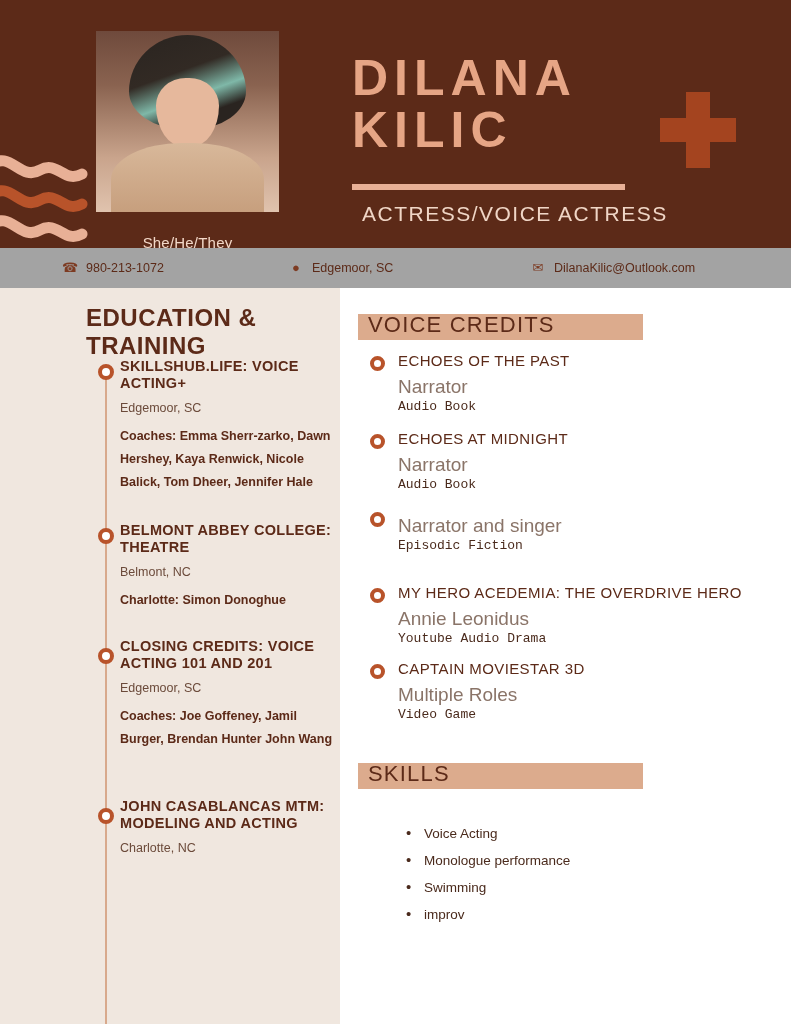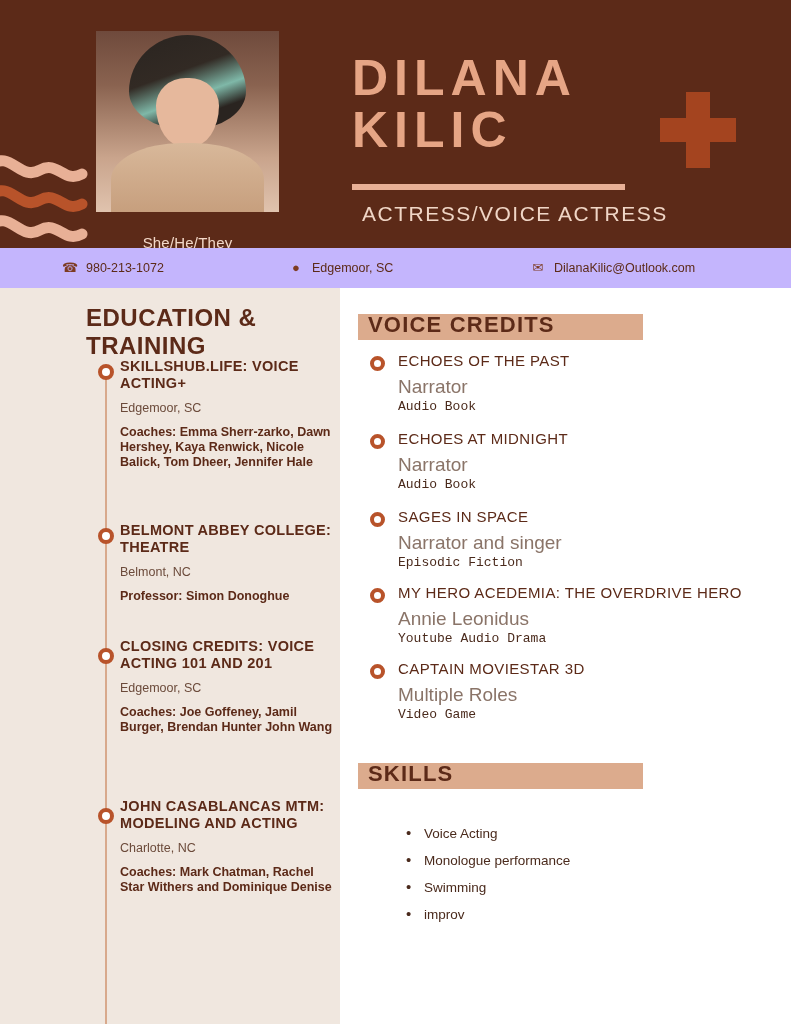--- a/index.html
+++ b/index.html
@@ -94,21 +94,21 @@
 
   .squiggle-hdr {
     position: absolute; left: -10px; top: 148px;
     width: 110px; height: 96px;
   }
 
   
   .contact-bar {
     position: absolute; top: 248px; left: 0;
     width: 791px; height: 52px;
-    background: #c4b5fd;
+    background: #a3a3a3;
     padding-left: 48px;
   }
   .contact-item {
     position: absolute; top: 12px;
     color: #5c2a18; font-size: 12.5px;
   }
   .c1 { left: 62px; } .c2 { left: 288px; } .c3 { left: 530px; }
   .contact-item .ico {
     display: inline-block; width: 16px; text-align: center;
     color: #7d3b22; margin-right: 8px; font-size: 13px;
@@ -147,30 +147,30 @@
   }
   .edu-name {
     color: #5c2a18; font-weight: bold; font-size: 14.5px;
     line-height: 17px; letter-spacing: .3px;
   }
   .edu-loc {
     color: #6b4a3a; font-size: 12.5px; margin-top: 9px;
   }
   .edu-coach {
     color: #5c2a18; font-weight: bold; font-size: 12.5px;
-    line-height: 15px; margin-top: 10px;
+    line-height: 23px; margin-top: 10px;
   }
 
   
   .band {
     position: absolute; height: 26px; background: #dcab8d;
   }
   .band-label {
     position: absolute;
-    color: #5c2a18; font-weight: bold; font-size: 22px;
+    color: #5c2a18; font-weight: normal; font-size: 22px;
     letter-spacing: 1.2px;
   }
   .credit { position: absolute; left: 58px; width: 380px; }
   .credit-dot {
     position: absolute; left: 30px;
     width: 15px; height: 15px; border-radius: 50%;
     background: #ffffff; border: 4px solid #b8532a;
   }
   .credit-title {
     color: #5c2a18; font-size: 15px; letter-spacing: .4px;
@@ -241,35 +241,34 @@
     <div class="edu-item" style="top:70px">
       <div class="edu-name">SKILLSHUB.LIFE: VOICE ACTING+</div>
       <div class="edu-loc">Edgemoor, SC</div>
       <div class="edu-coach">Coaches: Emma Sherr-zarko, Dawn Hershey, Kaya Renwick, Nicole Balick, Tom Dheer, Jennifer Hale</div>
     </div>
 
     <div class="edu-dot" style="top:240px"></div>
     <div class="edu-item" style="top:234px">
       <div class="edu-name">BELMONT ABBEY COLLEGE: THEATRE</div>
       <div class="edu-loc">Belmont, NC</div>
-      <div class="edu-coach">Professor: Simon Donoghue</div>
+      <div class="edu-coach">Charlotte: Simon Donoghue</div>
     </div>
 
     <div class="edu-dot" style="top:360px"></div>
     <div class="edu-item" style="top:350px">
       <div class="edu-name">CLOSING CREDITS: VOICE ACTING 101 AND 201</div>
       <div class="edu-loc">Edgemoor, SC</div>
       <div class="edu-coach">Coaches: Joe Goffeney, Jamil Burger, Brendan Hunter John Wang</div>
     </div>
 
     <div class="edu-dot" style="top:520px"></div>
     <div class="edu-item" style="top:510px">
       <div class="edu-name">JOHN CASABLANCAS MTM: MODELING AND ACTING</div>
       <div class="edu-loc">Charlotte, NC</div>
-      <div class="edu-coach">Coaches: Mark Chatman, Rachel Star Withers and Dominique Denise</div>
     </div>
 
   </div>
 
   <div class="col-right">
 
     <div class="band" style="left:18px; top:26px; width:285px;"></div>
     <div class="band-label" style="left:28px; top:24px;">VOICE CREDITS</div>
 
     <div class="credit-dot" style="top:68px"></div>
@@ -281,21 +280,20 @@
 
     <div class="credit-dot" style="top:146px"></div>
     <div class="credit" style="top:142px">
       <div class="credit-title">ECHOES AT MIDNIGHT</div>
       <div class="credit-role">Narrator</div>
       <div class="credit-type">Audio Book</div>
     </div>
 
     <div class="credit-dot" style="top:224px"></div>
     <div class="credit" style="top:220px">
-      <div class="credit-title">SAGES IN SPACE</div>
       <div class="credit-role">Narrator and singer</div>
       <div class="credit-type">Episodic Fiction</div>
     </div>
 
     <div class="credit-dot" style="top:300px"></div>
     <div class="credit" style="top:296px">
       <div class="credit-title">MY HERO ACEDEMIA: THE OVERDRIVE HERO</div>
       <div class="credit-role">Annie Leonidus</div>
       <div class="credit-type">Youtube Audio Drama</div>
     </div>

